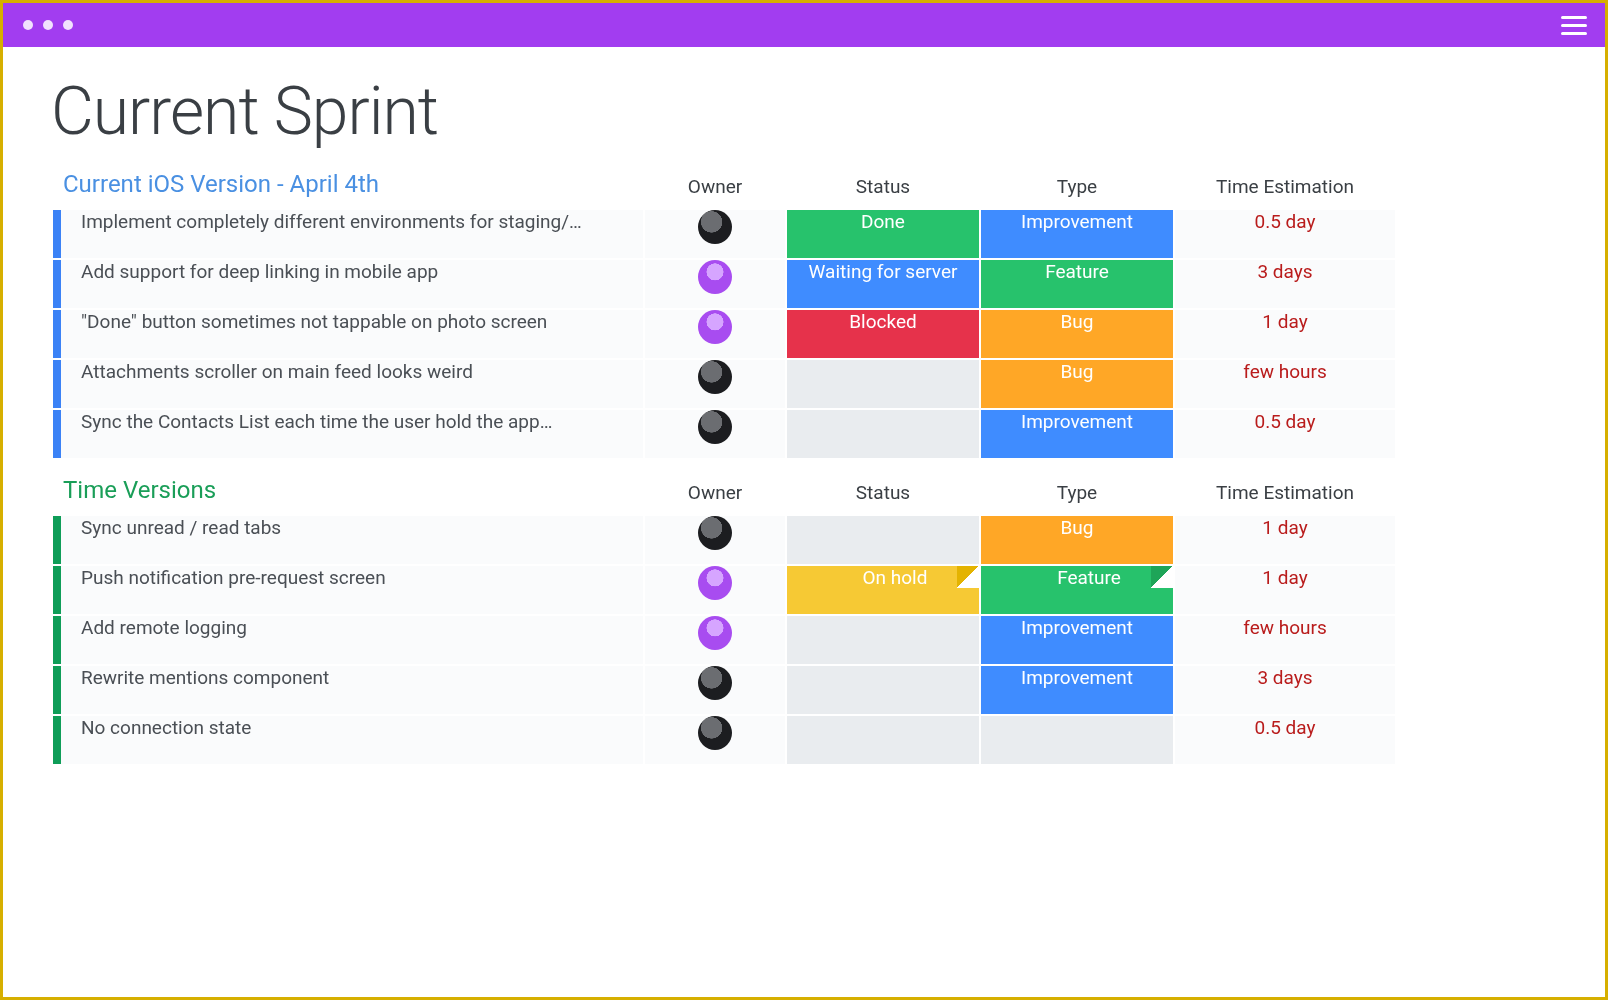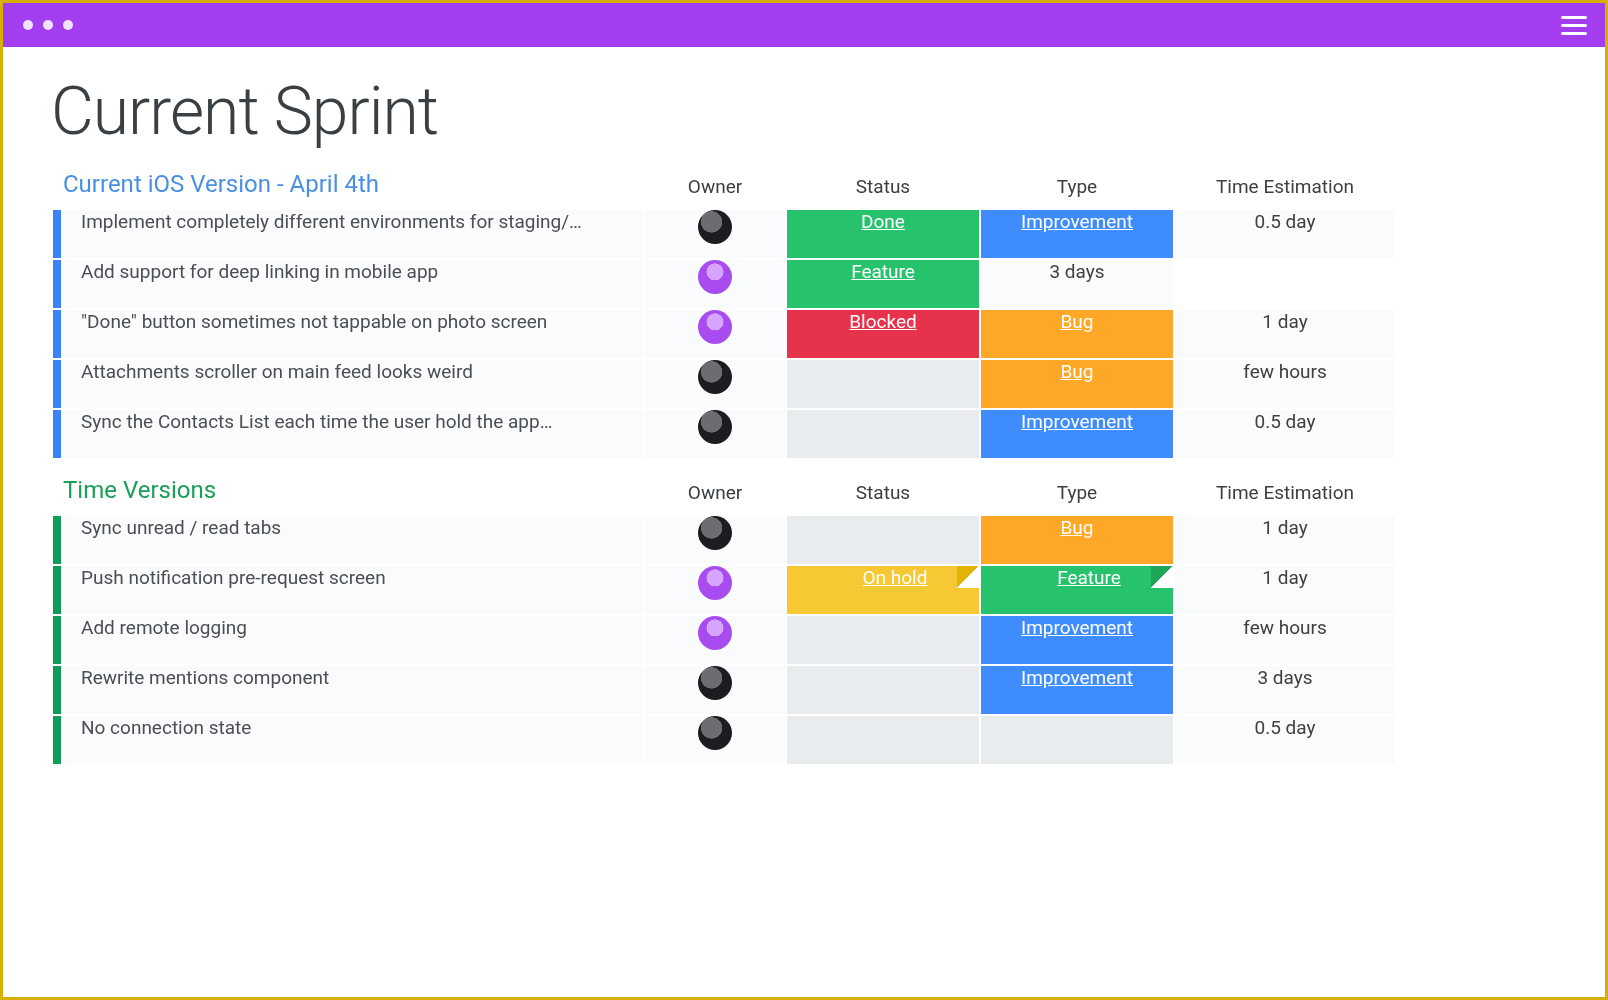--- a/index.html
+++ b/index.html
@@ -48,34 +48,34 @@
   .title-cell{justify-content:flex-start;background:var(--row-bg2);position:relative;padding-left:28px;white-space:nowrap;overflow:hidden;text-overflow:ellipsis;color:#4a4f55;}
   .bar{position:absolute;left:0;top:0;bottom:0;width:8px;}
   .bar.blue{background:var(--bar-blue);}
   .bar.green{background:var(--bar-green);}
 
   .owner-cell{background:var(--row-bg2);}
   .avatar{width:34px;height:34px;border-radius:50%;display:inline-block;}
   .avatar.dark{background:radial-gradient(circle at 40% 35%, #6b6d71 0 35%, #1c1d20 36% 100%);}
   .avatar.purple{background:radial-gradient(circle at 50% 35%, #d6a5ff 0 30%, #a84cf0 31% 100%);}
 
-  .status-cell,.type-cell{color:#fff;text-decoration:underline;}
+  .status-cell,.type-cell{color:#fff;}
   .status-cell.empty,.type-cell.empty{background:#e9ecef;color:transparent;}
   .pill-green{background:var(--green);}
   .pill-blue{background:var(--blue-bright);}
   .pill-red{background:var(--red);}
   .pill-orange{background:var(--orange);}
   .pill-yellow{background:var(--yellow);}
 
   .fold{position:relative;overflow:hidden;padding-left:24px;}
   .fold::after{content:"";position:absolute;top:0;right:0;width:22px;height:22px;background:linear-gradient(135deg, rgba(0,0,0,.08) 0 50%, #fff 50% 100%);}
   .fold-yellow::after{background:linear-gradient(135deg, #e4b300 0 50%, #fff 50% 100%);}
   .fold-green::after{background:linear-gradient(135deg, #1ea558 0 50%, #fff 50% 100%);}
 
-  .est-cell{background:var(--row-bg2);color:#404040;}
+  .est-cell{background:var(--row-bg2);color:#b91c1c;}
 </style>
 </head>
 <body>
 
 <div class="frame">
   <div class="topbar">
     <div class="dots">
       <span class="dot"></span>
       <span class="dot"></span>
       <span class="dot"></span>
@@ -119,20 +119,23 @@
               </div>
             </div>
             <div class="row">
               <div class="cell title-cell">
                 <span class="bar blue"></span>
                 <span>Add support for deep linking in mobile app</span>
               </div>
               <div class="cell owner-cell">
                 <span class="avatar purple"></span>
               </div>
+              <div class="cell status-cell pill-blue">
+                <span>Waiting for server</span>
+              </div>
               <div class="cell type-cell pill-green">
                 <span>Feature</span>
               </div>
               <div class="cell est-cell">
                 <span>3 days</span>
               </div>
             </div>
             <div class="row">
               <div class="cell title-cell">
                 <span class="bar blue"></span>

